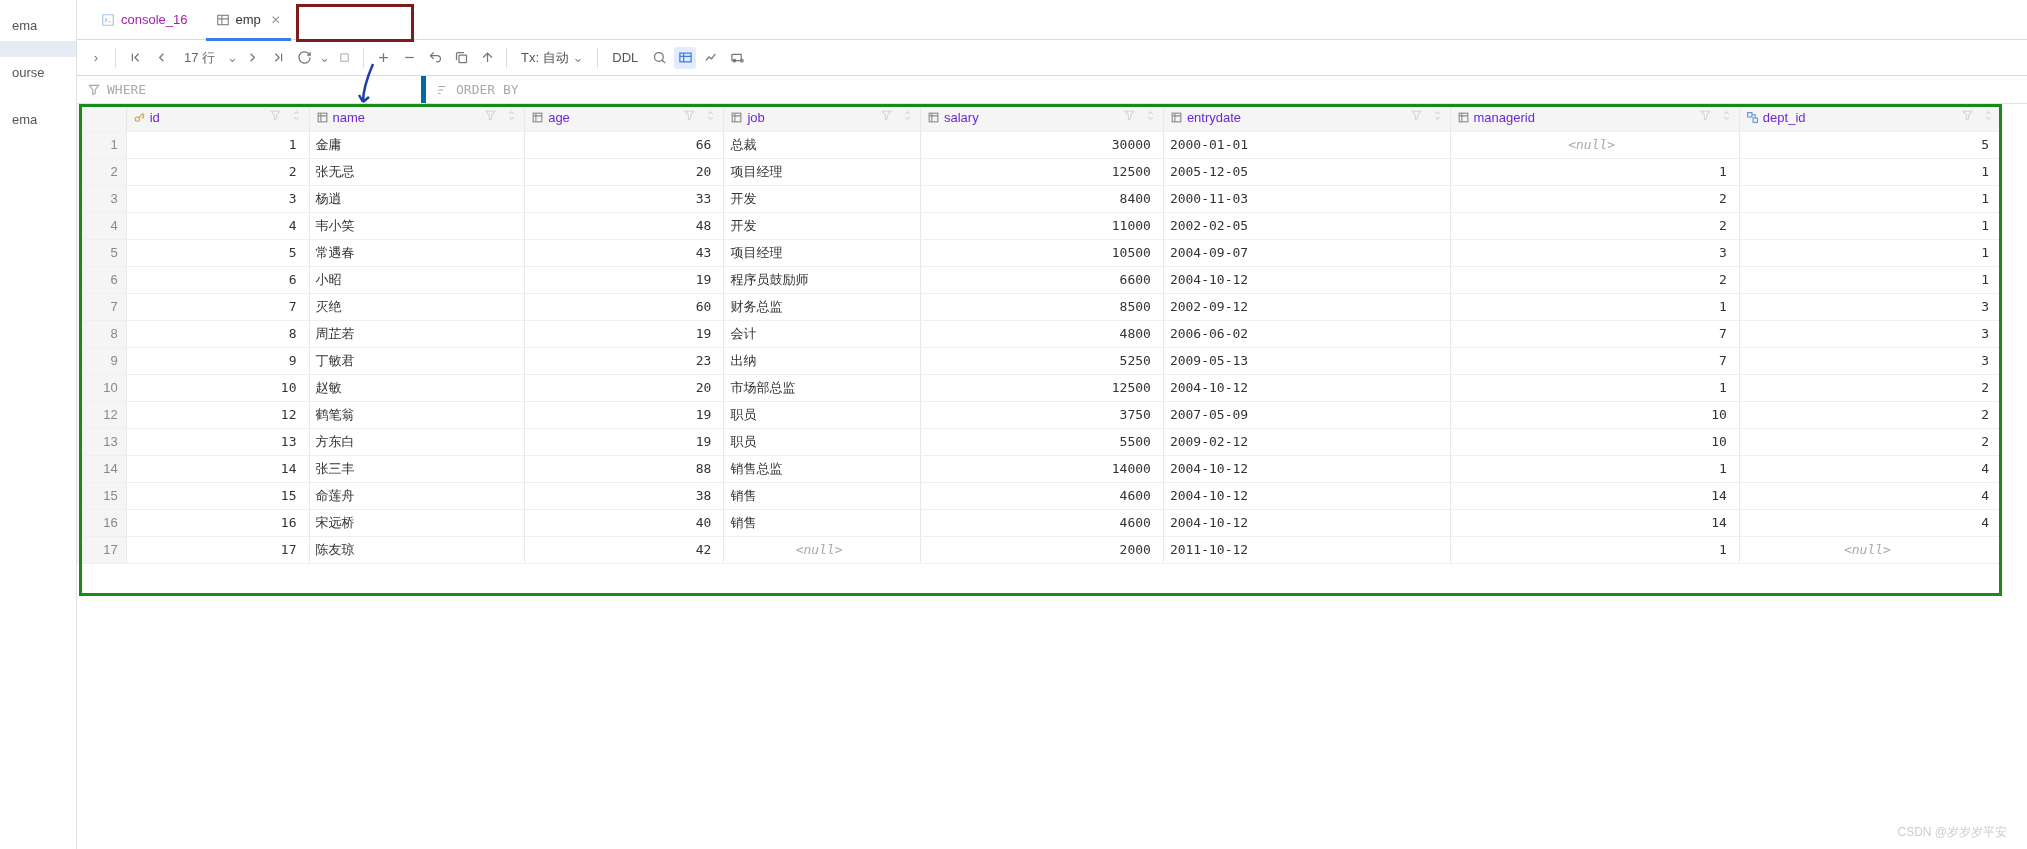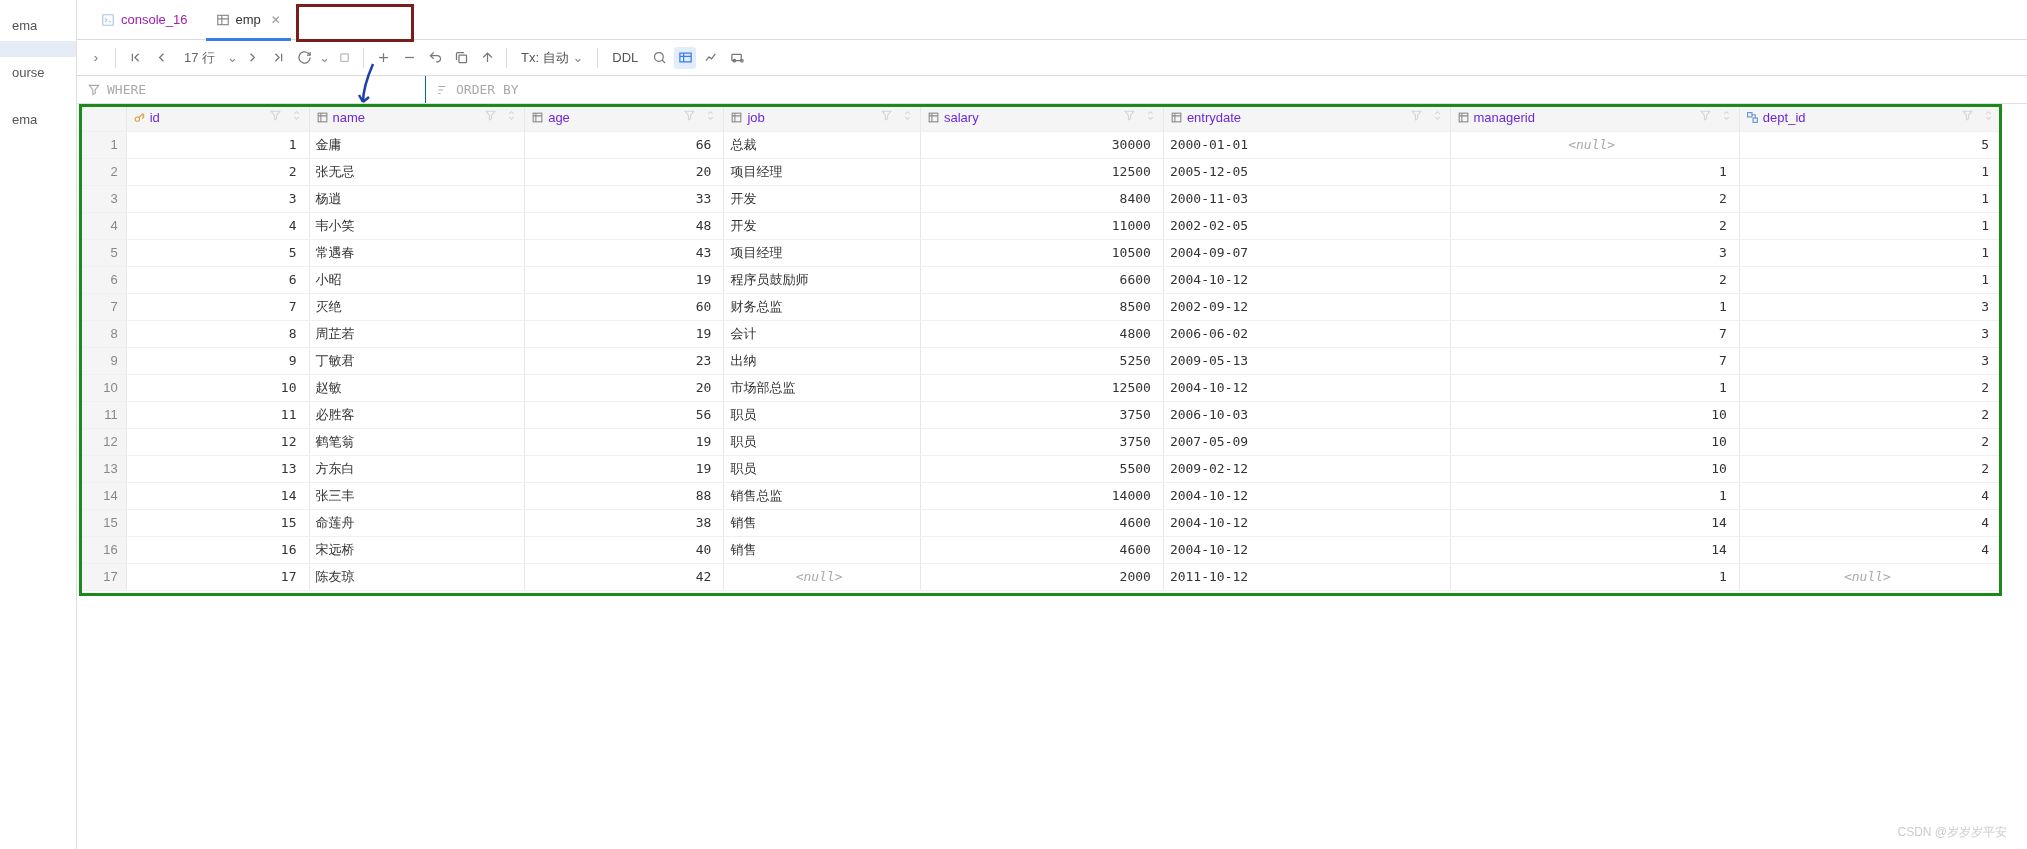--- a/index.html
+++ b/index.html
@@ -19,21 +19,21 @@
 .toolbar { display: flex; align-items: center; height: 36px; border-bottom: 1px solid #dcdcdc; padding: 0 8px; gap: 4px; background: #fff; color: #666; font-size: 13px; }
 .tb-btn { width: 22px; height: 22px; display: flex; align-items: center; justify-content: center; color: #777; cursor: pointer; border-radius: 3px; }
 .tb-btn.primary { background: #e3ecfb; color: #3b7de8; }
 .tb-btn svg { width: 15px; height: 15px; }
 .tb-sep { width: 1px; height: 20px; background: #ddd; margin: 0 4px; }
 .tb-text { padding: 0 6px; color: #555; }
 .row-count { padding: 0 8px; }
 .chev { width: 10px; color: #888; }
 .filter-row { display: flex; height: 28px; border-bottom: 1px solid #e0e0e0; background: #fff; font-family: Consolas, monospace; font-size: 13px; color: #aaa; }
 .filter-cell { display: flex; align-items: center; gap: 6px; padding: 0 10px; }
-.filter-cell:first-child { width: 349px; border-right: 1px solid #0369a1; }
+.filter-cell:first-child { width: 349px; border-right: 5px solid #0369a1; }
 .filter-cell svg { width: 14px; height: 14px; }
 .arrow-annot { position: absolute; top: 62px; left: 276px; width: 30px; height: 50px; pointer-events: none; z-index: 5; }
 .table-wrap { position: relative; flex: 1; overflow: hidden; }
 .green-box { position: absolute; border: 3px solid #1a8a1a; top: 0; left: 2px; right: 25px; height: 492px; pointer-events: none; z-index: 4; }
 table { border-collapse: collapse; width: calc(100% - 25px); background: #fff; table-layout: fixed; }
 th, td { border-right: 1px solid #e8e8e8; border-bottom: 1px solid #f0f0f0; height: 27px; padding: 0 6px; text-align: left; font-size: 13px; white-space: nowrap; overflow: hidden; }
 th { background: #f5f5f5; color: #6d28d9; font-weight: normal; position: relative; }
 th .hcell { display: flex; align-items: center; gap: 4px; height: 100%; }
 th .hcell svg { width: 13px; height: 13px; flex-shrink: 0; }
 th .filter-ic { margin-left: auto; opacity: .35; }
@@ -426,31 +426,20 @@
               <td class="num">10</td>
               <td>赵敏</td>
               <td class="num">20</td>
               <td>市场部总监</td>
               <td class="num">12500</td>
               <td class="mono">2004-10-12</td>
               <td class="num">1</td>
               <td class="num">2</td>
             </tr>
             <tr>
-              <td class="rownum-col">11</td>
-              <td class="num">11</td>
-              <td>必胜客</td>
-              <td class="num">56</td>
-              <td>职员</td>
-              <td class="num">3750</td>
-              <td class="mono">2006-10-03</td>
-              <td class="num">10</td>
-              <td class="num">2</td>
-            </tr>
-            <tr>
               <td class="rownum-col">12</td>
               <td class="num">12</td>
               <td>鹤笔翁</td>
               <td class="num">19</td>
               <td>职员</td>
               <td class="num">3750</td>
               <td class="mono">2007-05-09</td>
               <td class="num">10</td>
               <td class="num">2</td>
             </tr>

